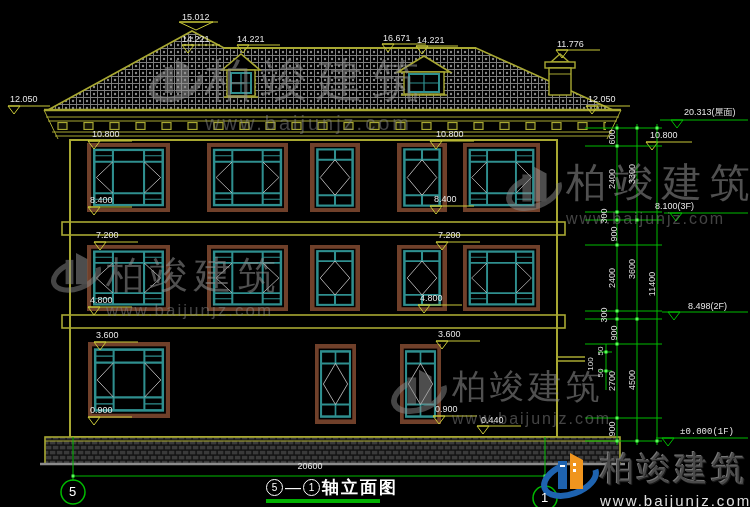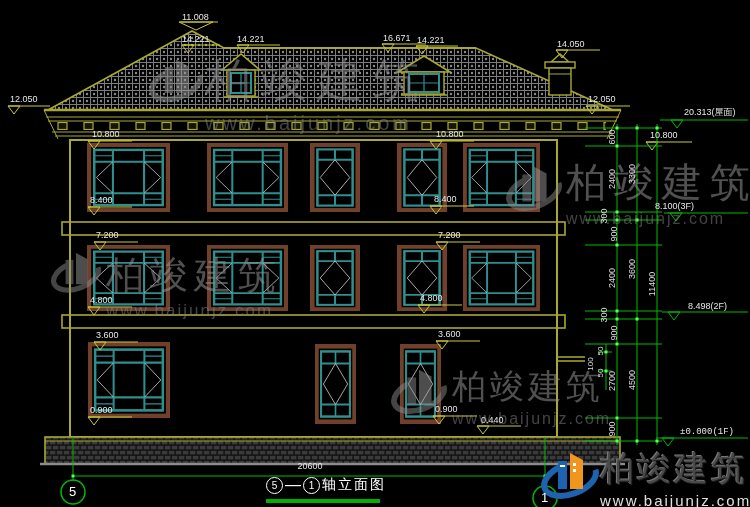--- a/index.html
+++ b/index.html
@@ -13,21 +13,21 @@
   .axis-num{position:absolute;color:#fff;font-size:13px;z-index:30;}
   .wm{position:absolute;z-index:20;pointer-events:none;}
   .wm .brand{display:block;font-weight:normal;color:rgba(145,145,145,0.55);white-space:nowrap;}
   .wm .url{display:block;font-weight:normal;color:rgba(135,135,135,0.5);white-space:nowrap;}
   .wm5 .brand{color:#4a4a4a;text-shadow:1px 1px 0 #1a1a1a,-1px -1px 0 #777;}
   .wm5 .url{color:#e0e0e0;letter-spacing:2px;}
   .title-row{position:absolute;left:266px;top:476px;display:flex;align-items:center;gap:2px;
              color:#fff;z-index:30;}
   .circ{display:inline-flex;width:15px;height:15px;border:1.5px solid #fff;border-radius:50%;
         align-items:center;justify-content:center;font-size:10px;}
-  .title-name{font-size:14px;font-weight:normal;letter-spacing:2px;}
+  .title-name{font-size:17px;font-weight:bold;letter-spacing:2px;}
   .title-underline{position:absolute;left:266px;top:499px;width:114px;height:3.5px;
                    background:#00b000;z-index:30;}
   .dim-total{position:absolute;left:288px;top:461px;width:44px;text-align:center;color:#e6e6e6;
              font-size:9px;z-index:30;}
 </style>
 </head>
 <body>
 
 <div class="frame">
 
@@ -258,26 +258,26 @@
 <div class="wm wm5" style="left:540px;top:444px;">
   <svg width="60" height="62" viewBox="0 0 60 60">
         <use href="#logo-c"></use>
       </svg>
 </div>
 <div class="wm wm5" style="left:600px;top:446px;">
   <span class="brand" style="font-size:34px;letter-spacing:3px;">柏竣建筑</span>
   <span class="url" style="font-size:15px;">www.baijunjz.com</span>
 </div>
 
-<span class="lbl" style="left:182px;top:12px;">11.008</span>
+<span class="lbl" style="left:182px;top:12px;">15.012</span>
 <span class="lbl" style="left:182px;top:34px;">14.221</span>
 <span class="lbl" style="left:237px;top:34px;">14.221</span>
 <span class="lbl" style="left:383px;top:33px;">16.671</span>
 <span class="lbl" style="left:417px;top:35px;">14.221</span>
-<span class="lbl" style="left:557px;top:39px;">14.050</span>
+<span class="lbl" style="left:557px;top:39px;">11.776</span>
 <span class="lbl" style="left:10px;top:94px;">12.050</span>
 <span class="lbl" style="left:588px;top:94px;">12.050</span>
 
 <span class="lbl" style="left:92px;top:129px;">10.800</span>
 <span class="lbl" style="left:90px;top:195px;">8.400</span>
 <span class="lbl" style="left:96px;top:230px;">7.200</span>
 <span class="lbl" style="left:90px;top:295px;">4.800</span>
 <span class="lbl" style="left:96px;top:330px;">3.600</span>
 <span class="lbl" style="left:90px;top:405px;">0.900</span>
 

